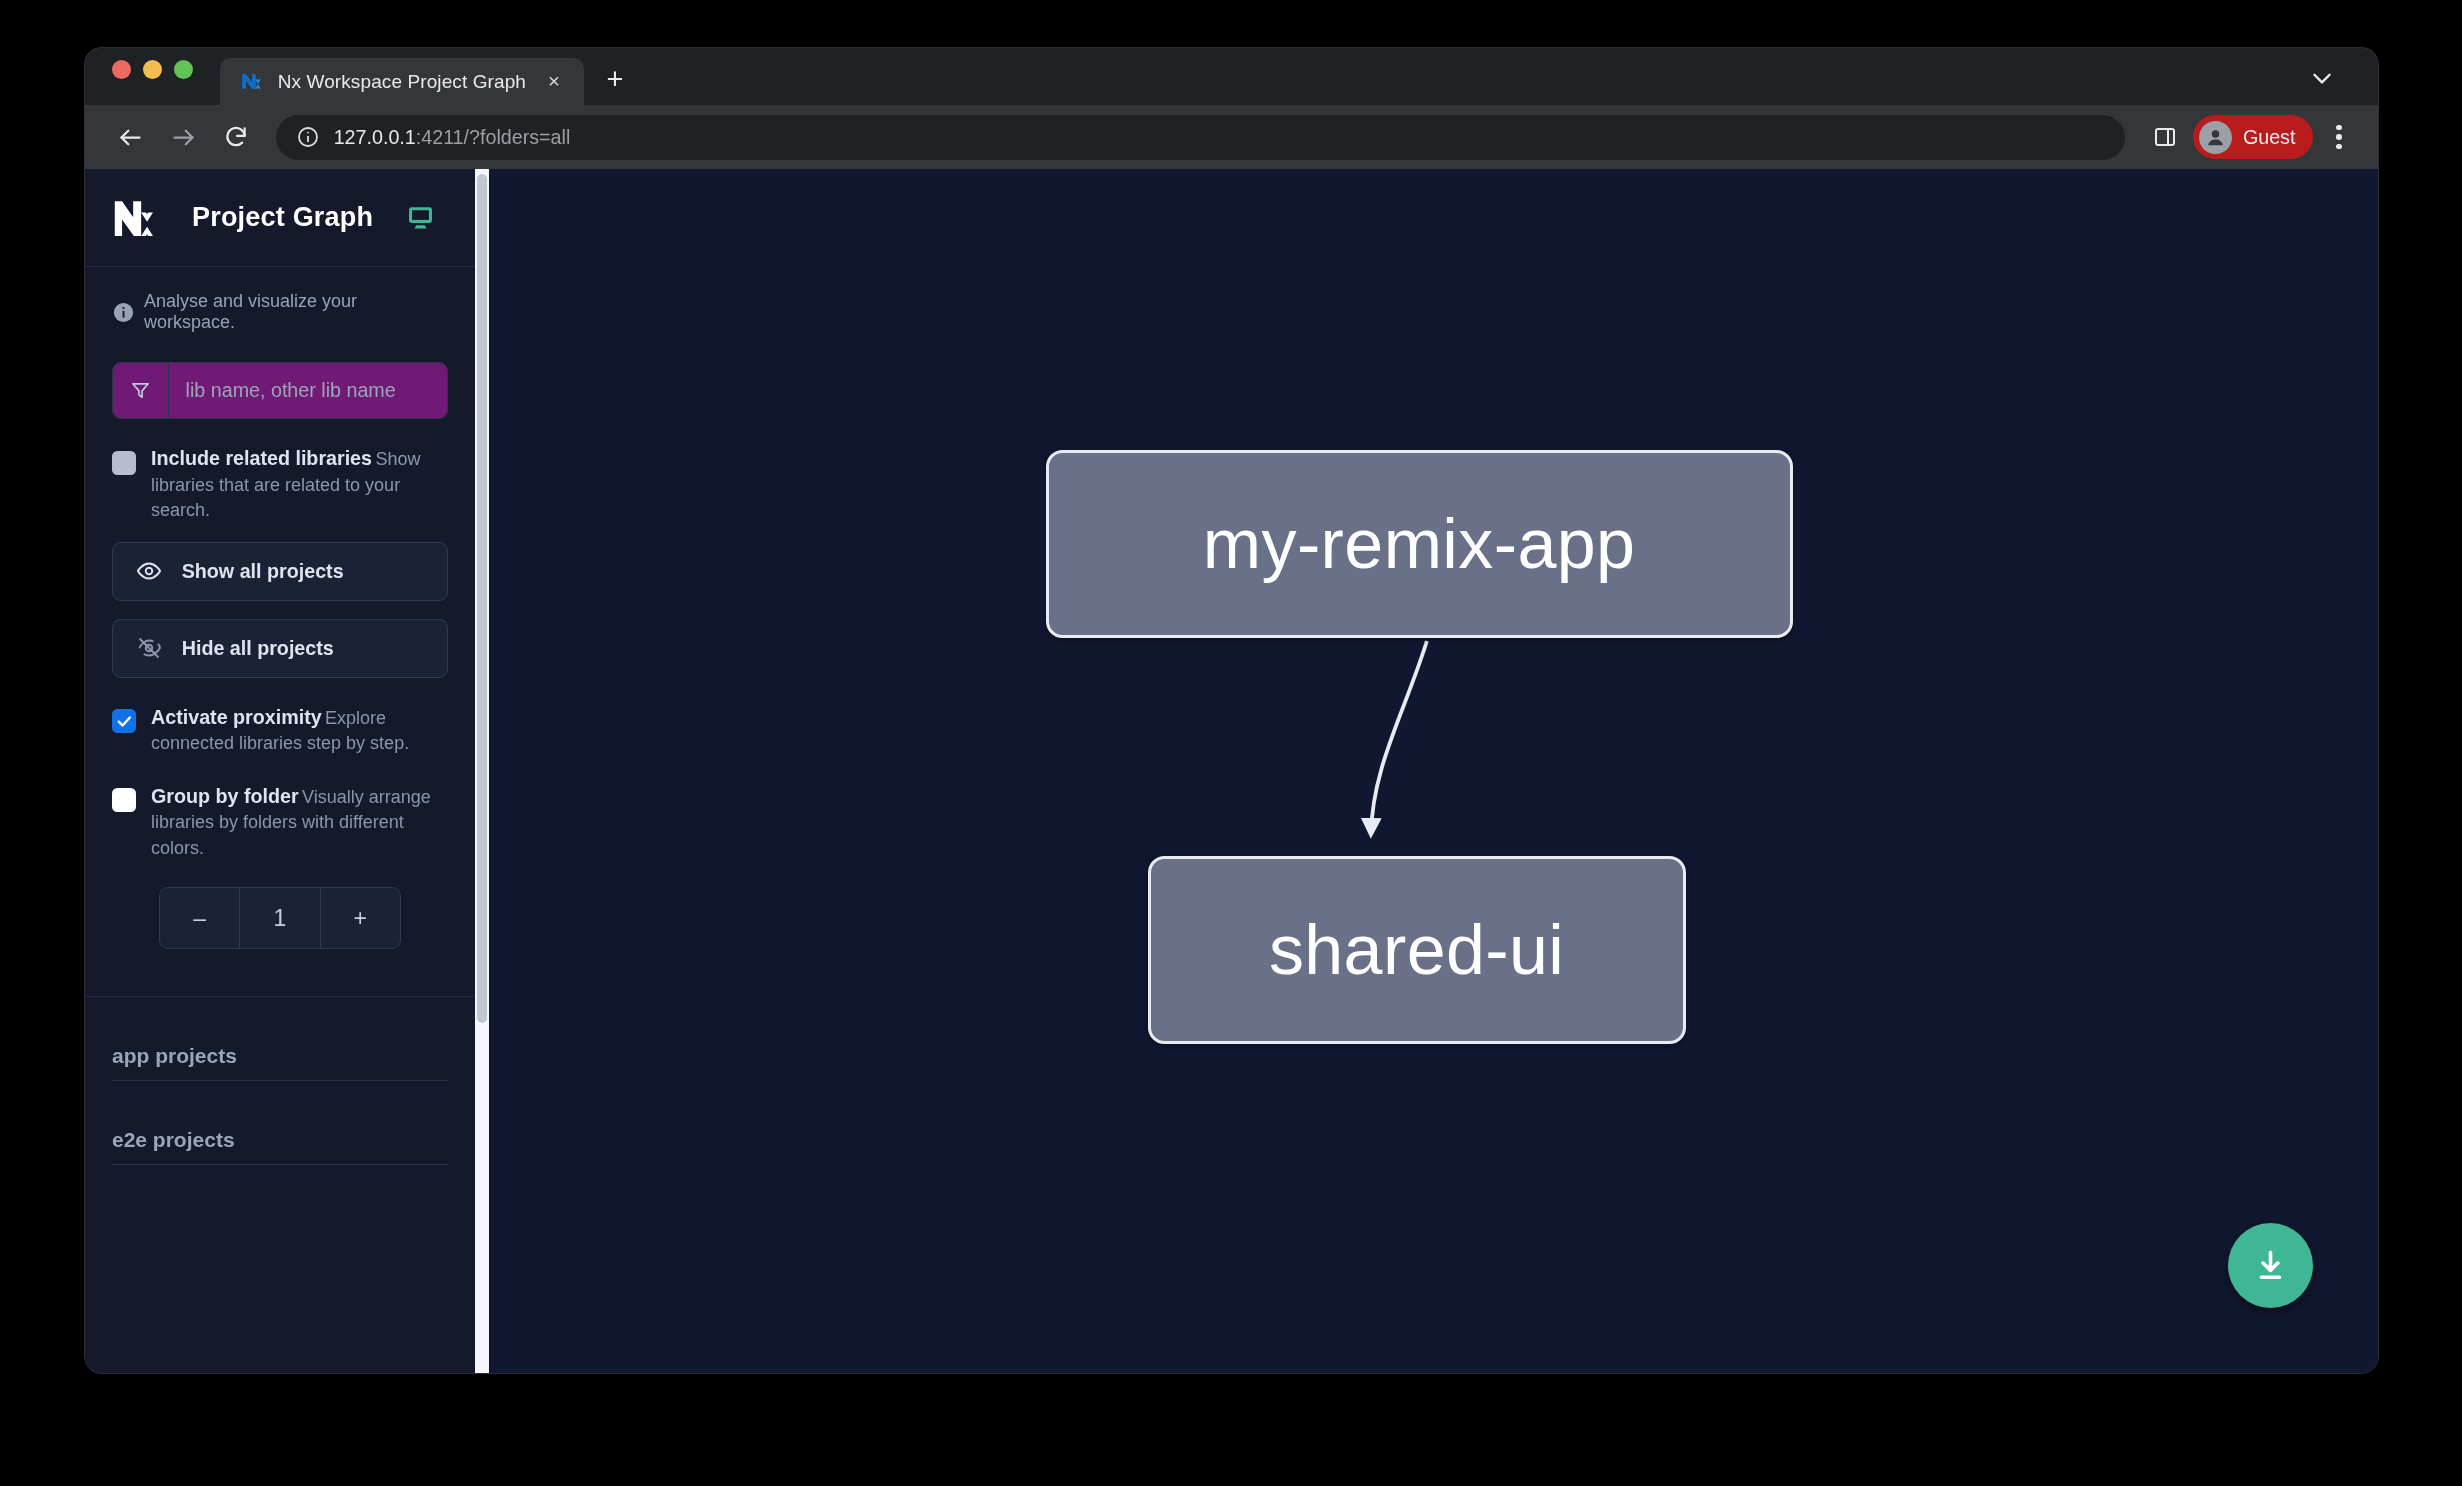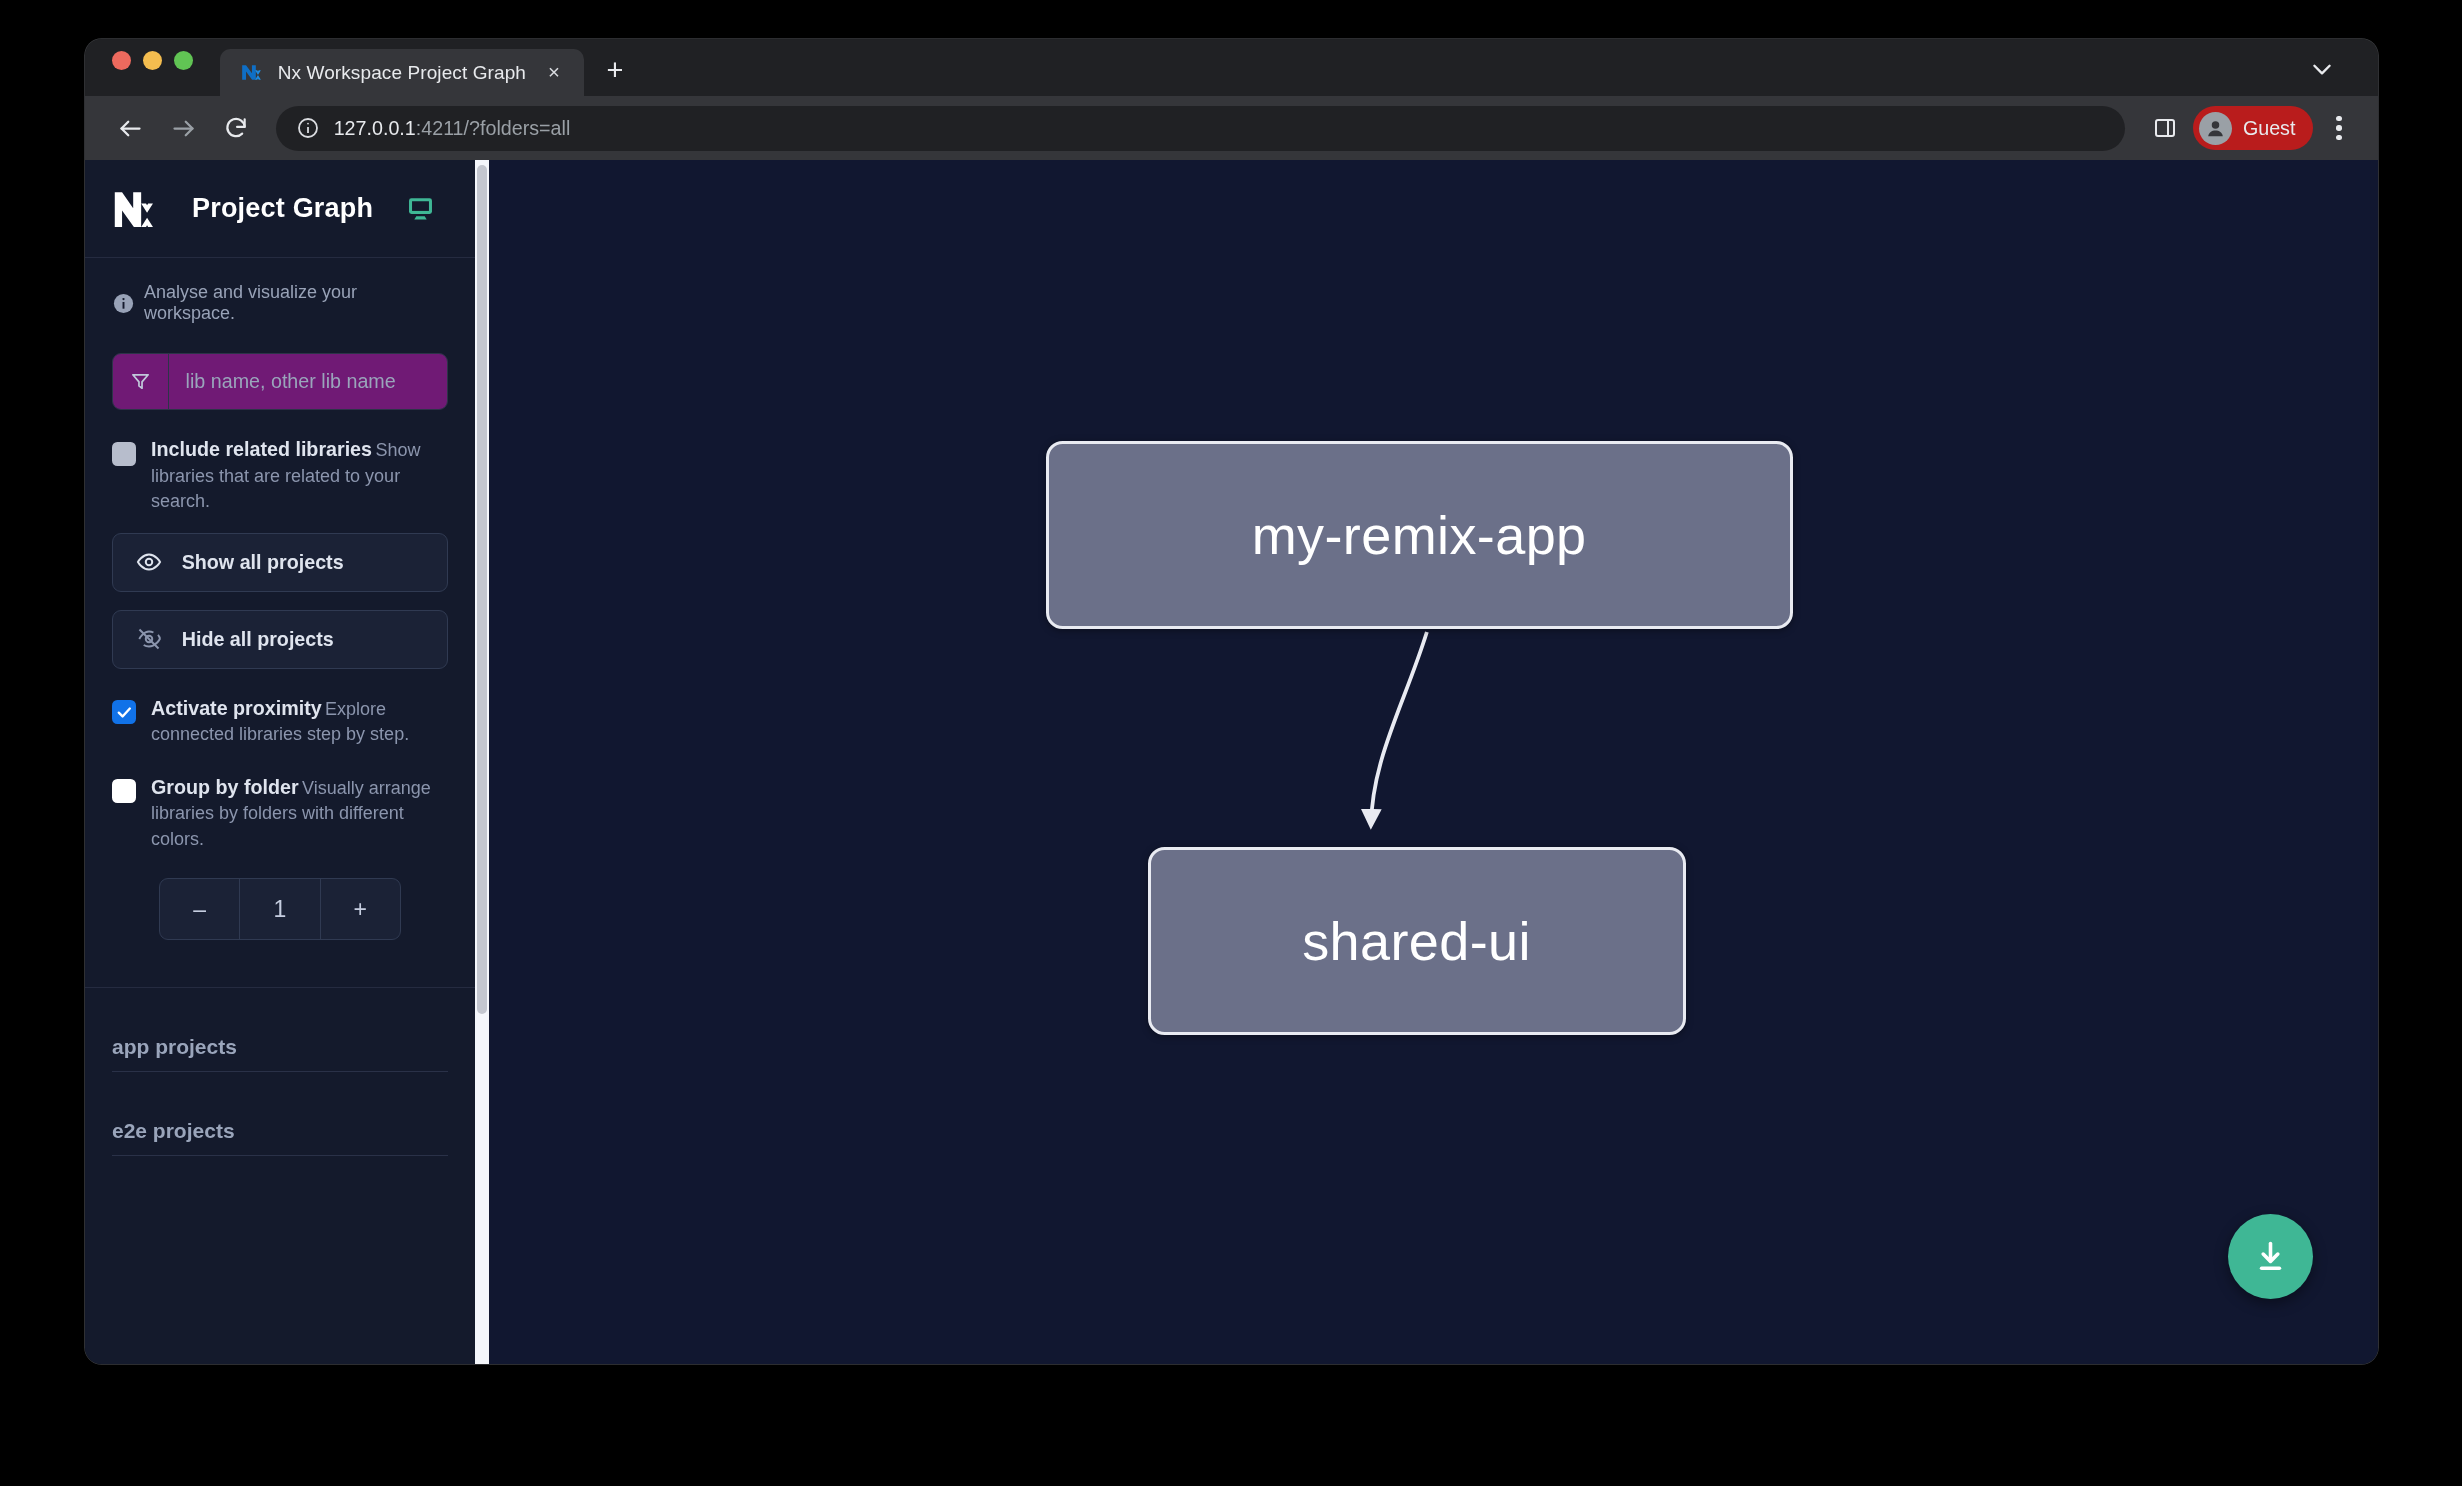--- a/index.html
+++ b/index.html
@@ -6,21 +6,21 @@
   html, body {
     width: 2462px; height: 1487px;
     background: #000;
     font-family: "Liberation Sans", sans-serif;
     overflow: hidden;
   }
 
   
   .window {
     position: absolute;
-    left: 85px; top: 39px;
+    left: 85px; top: 48px;
     width: 2293px; height: 1325px;
     background: #202124;
     border-radius: 16.6px;
     overflow: hidden;
     box-shadow: 0 0 0 0.8px #3b3d40;
   }
 
   
   .tabstrip {
     position: relative;
@@ -288,21 +288,21 @@
   }
   .node {
     position: absolute;
     background: #6b7089;
     border: 3px solid #e9ebf2;
     border-radius: 16.6px;
     display: flex;
     align-items: center;
     justify-content: center;
     color: #ffffff;
-    font-size: 54px;
+    font-size: 70px;
     letter-spacing: 0.4px;
     box-shadow: 0 1.5px 7.6px rgba(0,0,0,.35);
   }
   #node-0 { left: 557px; top: 281px; width: 747px; height: 188px; }
   #node-1 { left: 659px; top: 687px; width: 538px; height: 188px; }
 
   .edges { position: absolute; inset: 0; pointer-events: none; }
 
   .fab {
     position: absolute;

